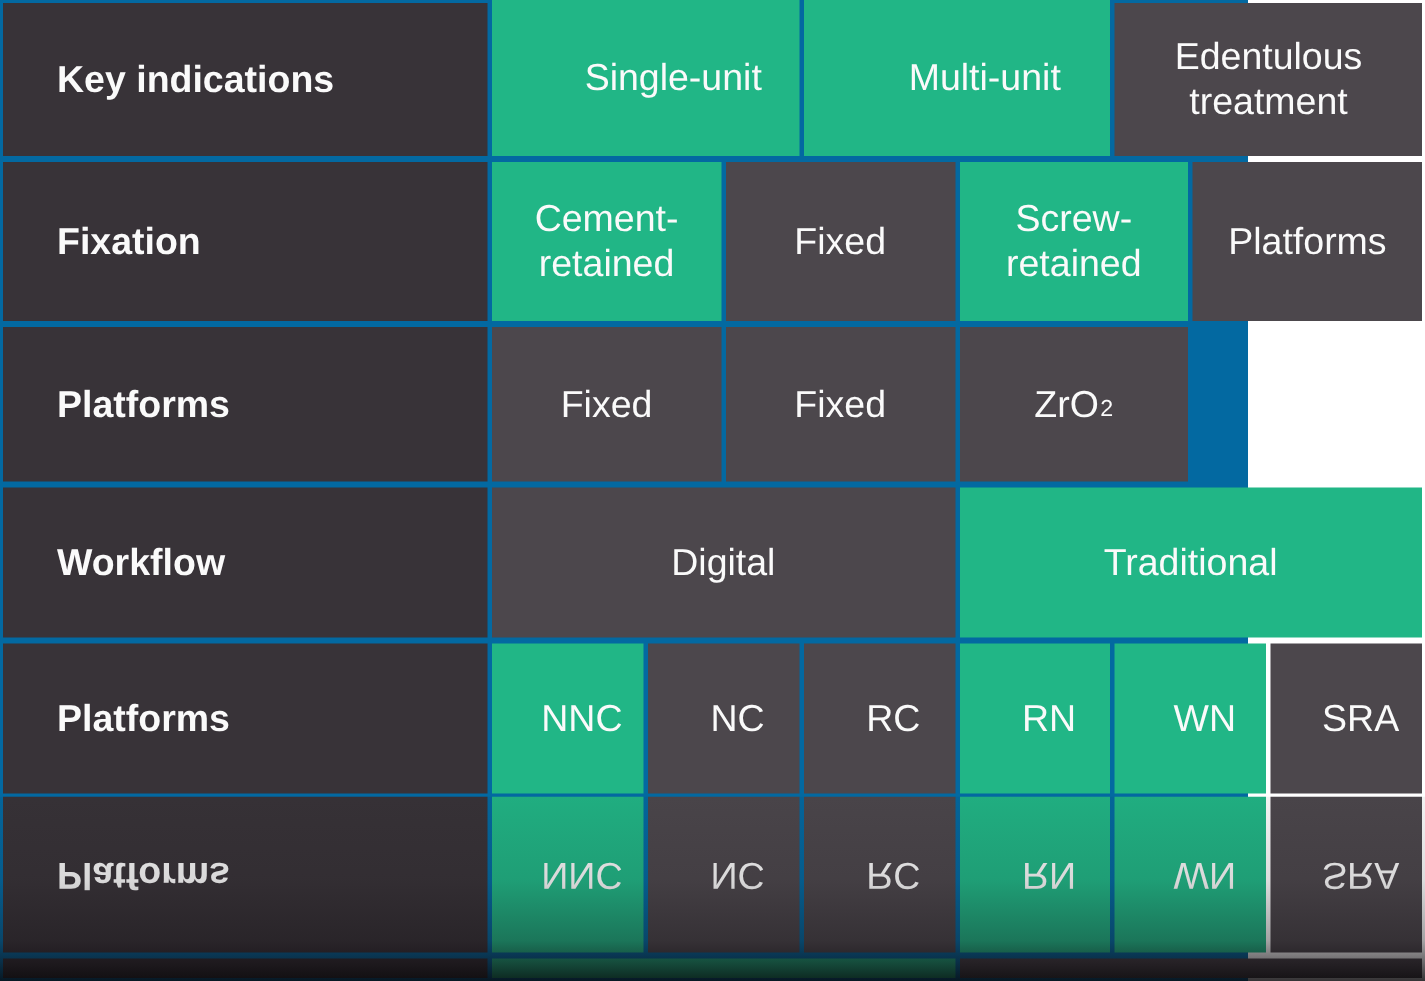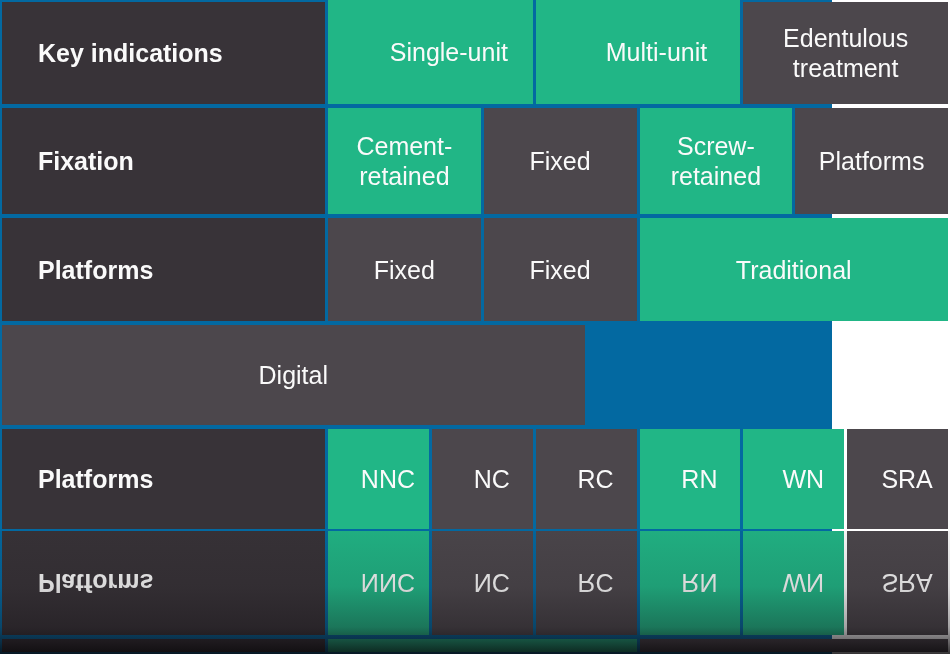--- a/index.html
+++ b/index.html
@@ -81,23 +81,28 @@
 
     <div class="cell label">Fixation</div>
     <div class="cell green s3">Cement-retained</div>
     <div class="cell s3">Fixed</div>
     <div class="cell green s3">Screw-retained</div>
     <div class="cell s3">Platforms</div>
 
     <div class="cell label">Platforms</div>
     <div class="cell s3">Fixed</div>
     <div class="cell s3">Fixed</div>
+    <div class="cell s3">
+      <span>ZrO</span>
+        <sub class="chem">2</sub>
+    </div>
 
+    <div class="cell label">Workflow</div>
+    <div class="cell s6">Digital</div>
     <div class="cell green s6">Traditional</div>
-    <div class="cell s6">Digital</div>
 
     <div class="cell label">Platforms</div>
     <div class="cell green s2">NNC</div>
     <div class="cell s2">NC</div>
     <div class="cell s2">RC</div>
     <div class="cell green s2">RN</div>
     <div class="cell green s2">WN</div>
     <div class="cell s2">SRA</div>
   </div>
 

